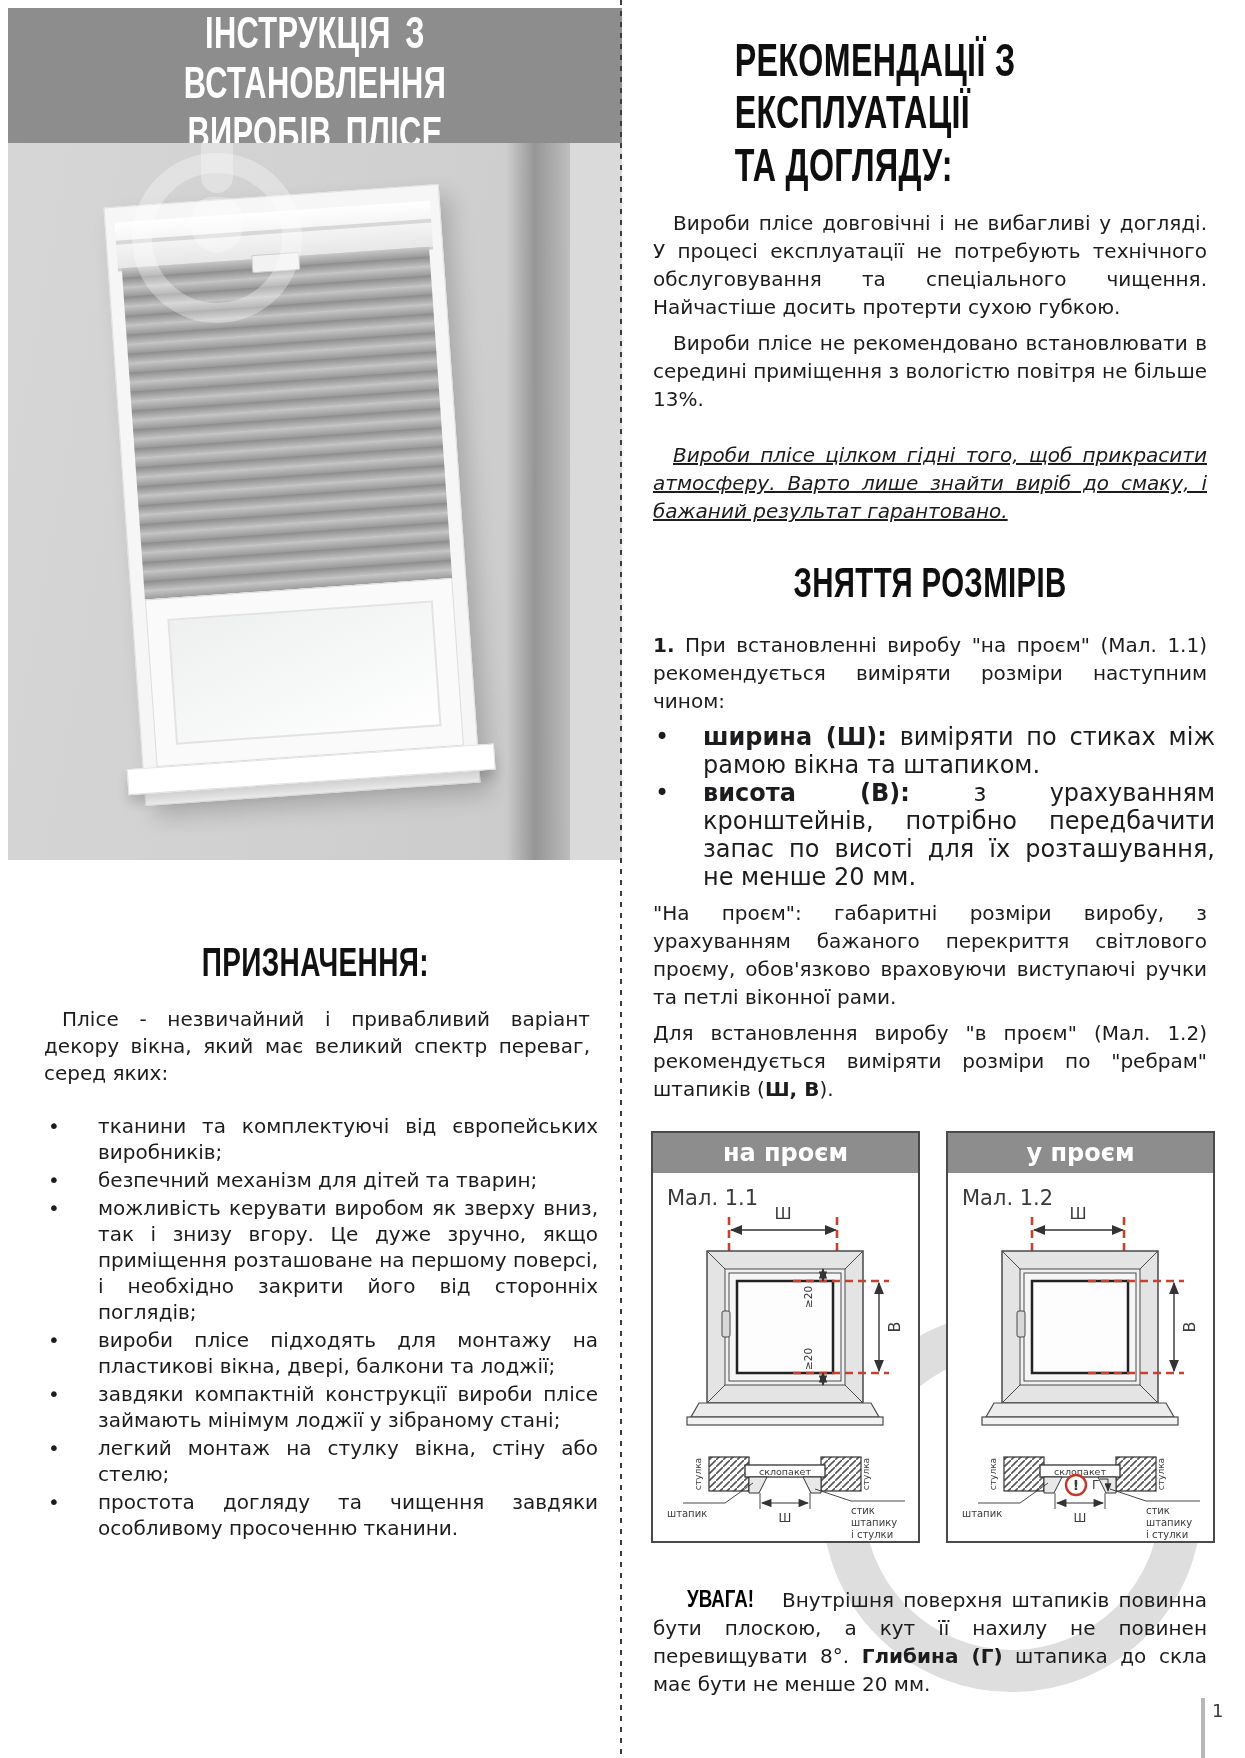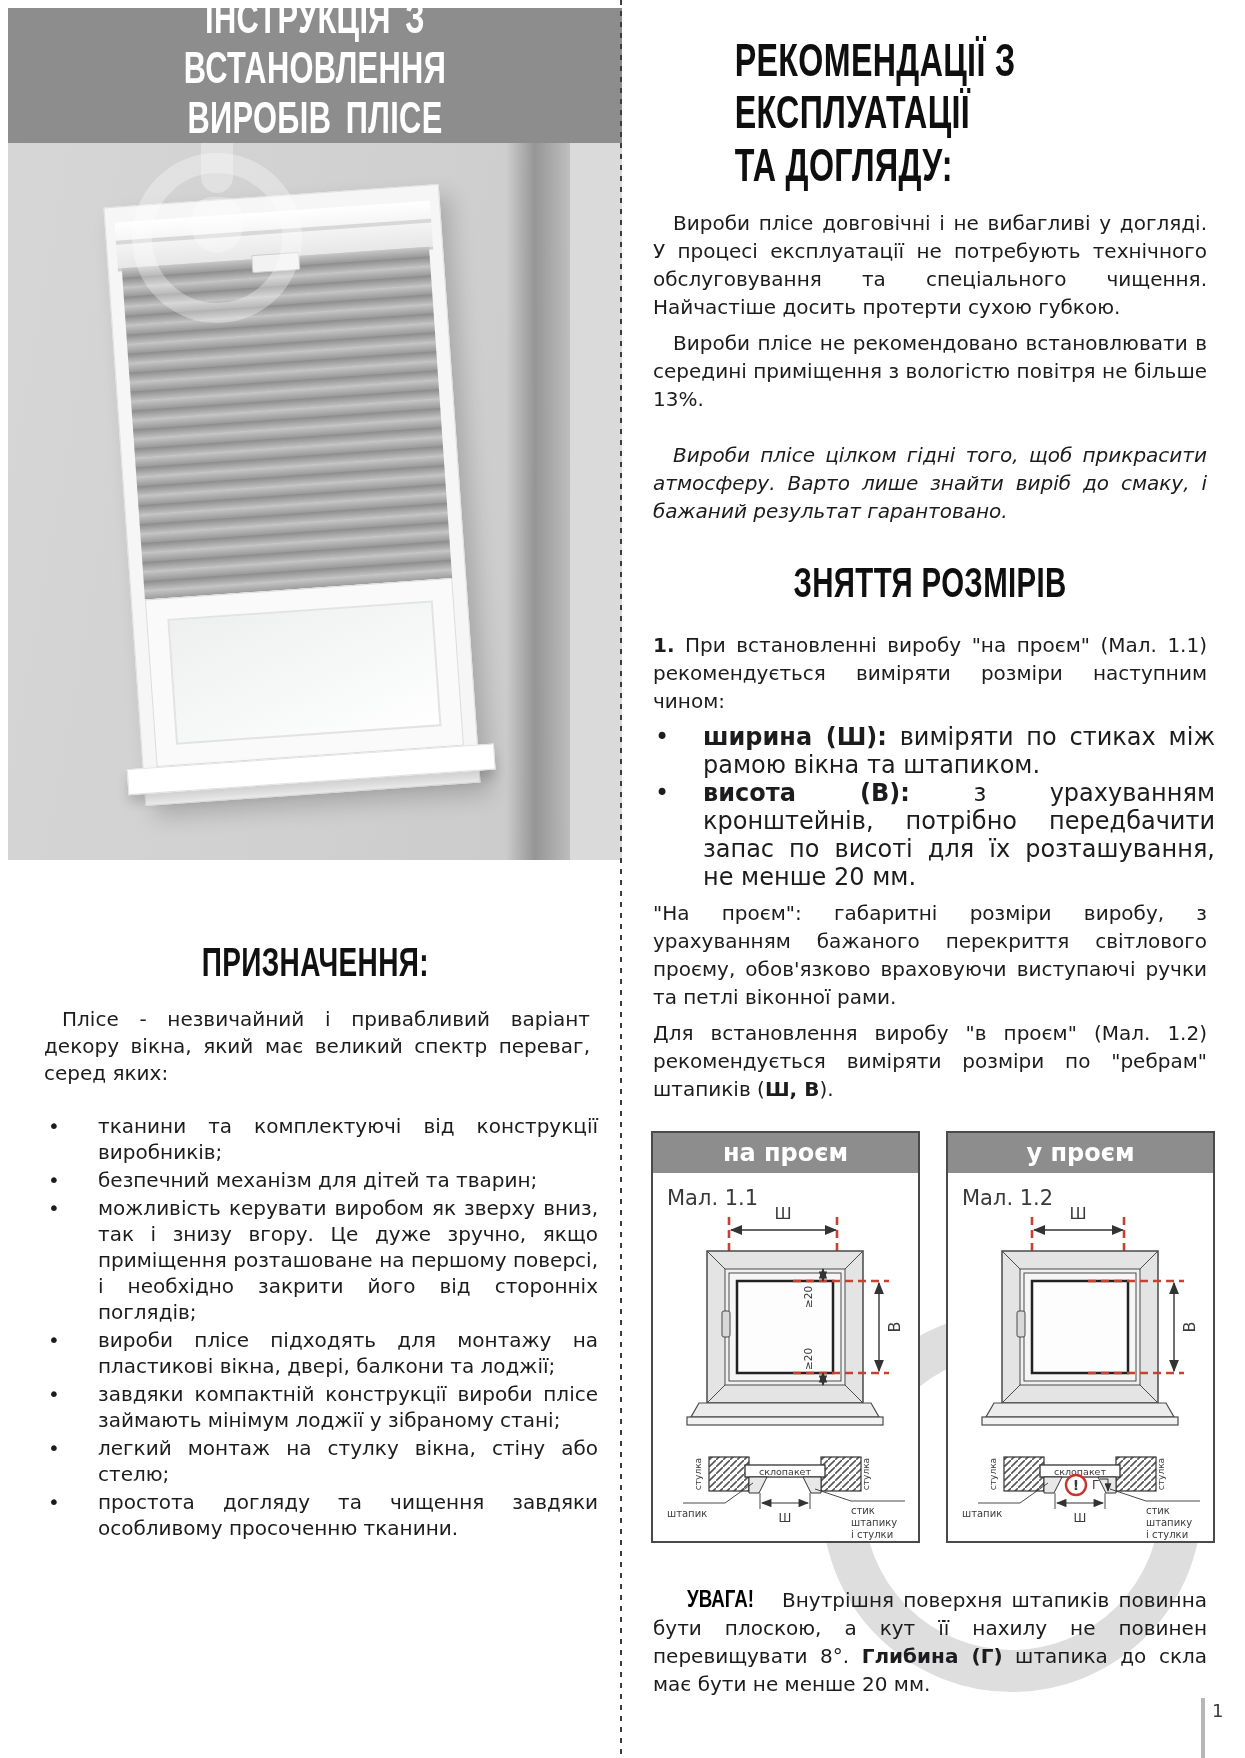--- a/index.html
+++ b/index.html
@@ -13,21 +13,21 @@
   
   .cond{
     display:inline-block;font-family:"Liberation Sans",sans-serif;font-weight:700;
     transform:scaleX(0.70);transform-origin:50% 50%;letter-spacing:.5px;
     white-space:pre-line;line-height:1.14;
   }
 
   
   .left-col{position:absolute;left:8px;top:8px;width:614px;}
   .left-header{
-    height:135px;background:#8d8d8d;display:flex;align-items:flex-end;justify-content:center;
+    height:135px;background:#8d8d8d;display:flex;align-items:flex-start;justify-content:center;
     text-align:center;
   }
   .left-header .cond{font-size:44px;color:#ffffff;word-spacing:8px;}
 
   .photo{
     position:relative;width:614px;height:717px;overflow:hidden;
     background:linear-gradient(100deg,#d6d6d6 0%,#d0d0d0 55%,#c9c9c9 100%);
   }
   .reveal-right{position:absolute;right:52px;top:0;width:64px;height:100%;
     background:linear-gradient(90deg,rgba(120,120,120,0) 0%,rgba(105,105,105,.55) 45%,rgba(150,150,150,.25) 100%);}
@@ -80,21 +80,21 @@
   .footer-line{position:absolute;left:1201px;top:1698px;width:4px;height:60px;background:#b7b7b7;}
   .page-num{position:absolute;left:1212px;top:1700px;font-size:18px;color:#3a3a3a;}
 
   
   .right-col{position:absolute;left:645px;top:28px;width:570px;z-index:1;}
   .care-heading{margin:6px;text-align:left;}
   .care-heading .cond{font-size:46px;color:#0f0f0f;}
   .right-col .body-text{font-size:20px;line-height:28px;}
   .p-indent{text-indent:20px;}
   .p1{margin-top:18px;}
-  .p3{margin-top:28px;font-style:italic;}
+  .p3{margin-top:28px;font-style:italic;text-decoration:underline;}
   .measure-heading{margin:34px 0 24px;text-align:center;}
   .measure-heading .cond{font-size:42px;color:#0f0f0f;}
   .measure-bullets{list-style:none;margin:0;padding:0;}
   .measure-bullets li{position:relative;padding-left:58px;font-size:24px;line-height:28px;
     text-align:justify;}
   .measure-bullets li::before{content:"\2022";position:absolute;left:10px;top:0;}
   .step-num{font-weight:700;}
   .lead{font-weight:700;}
 
   
@@ -139,21 +139,21 @@
         <div class="ring"></div>
         <div class="blob"></div>
       </div>
     </div>
 
     <h2 class="purpose-heading"><span class="cond">ПРИЗНАЧЕННЯ:</span></h2>
 
     <p class="body-text intro">Плісе - незвичайний і привабливий варіант декору вікна, який має великий спектр переваг, серед яких:</p>
 
     <ul class="bullets">
-      <li><span>тканини та комплектуючі від конструкції виробників;</span></li>
+      <li><span>тканини та комплектуючі від європейських виробників;</span></li>
       <li><span>безпечний механізм для дітей та тварин;</span></li>
       <li><span>можливість керувати виробом як зверху вниз, так і знизу вгору. Це дуже зручно, якщо приміщення розташоване на першому поверсі, і необхідно закрити його від сторонніх поглядів;</span></li>
       <li><span>вироби плісе підходять для монтажу на пластикові вікна, двері, балкони та лоджії;</span></li>
       <li><span>завдяки компактній конструкції вироби плісе займають мінімум лоджії у зібраному стані;</span></li>
       <li><span>легкий монтаж на стулку вікна, стіну або стелю;</span></li>
       <li><span>простота догляду та чищення завдяки особливому просоченню тканини.</span></li>
     </ul>
   </aside>
 
   <div class="divider"></div>

